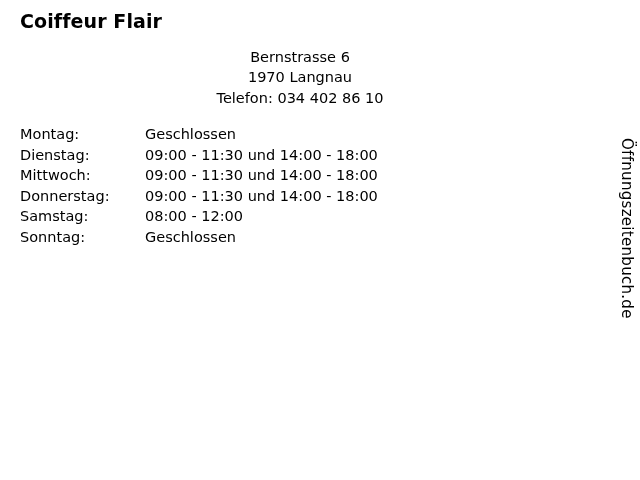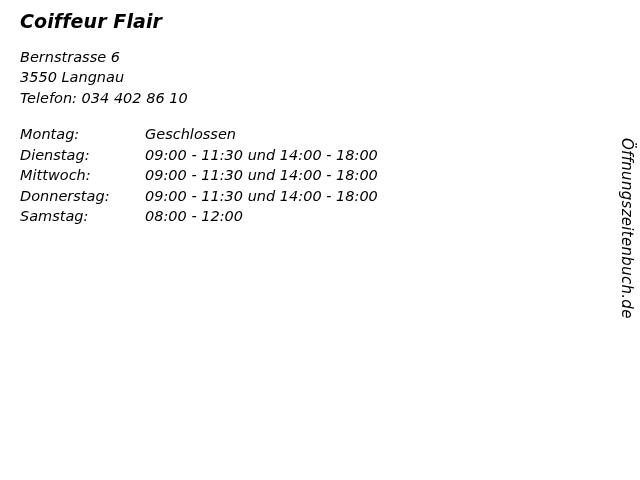--- a/index.html
+++ b/index.html
@@ -14,21 +14,20 @@
     color: #000000;
     position: relative;
     overflow: hidden;
   }
   .page {
     position: absolute;
     left: 0;
     top: 0;
     width: 640px;
     height: 480px;
-    font-style: italic;
   }
   .content {
     position: absolute;
     left: 20px;
     top: 10px;
     width: 560px;
   }
   .business-name {
     font-size: 19px;
     font-weight: bold;
@@ -36,20 +35,21 @@
     margin: 0 0 14px 0;
     line-height: 1.2;
   }
   .address-block {
     font-size: 14.5px;
     line-height: 20.5px;
     margin-bottom: 18px;
   }
   .address-line {
     white-space: pre;
+    text-align: center;
   }
   .hours-heading {
     font-size: 15px;
     font-weight: bold;
     margin: 0 0 14px 0;
     line-height: 1.2;
   }
   table.hours {
     border-collapse: collapse;
     font-size: 14.5px;
@@ -84,21 +84,21 @@
 <body>
 
 <div class="page">
 
   <div class="content">
 
     <h1 class="business-name">Coiffeur Flair</h1>
 
     <div class="address-block">
       <div class="address-line">Bernstrasse 6</div>
-      <div class="address-line">3550 Langnau</div>
+      <div class="address-line">1970 Langnau</div>
       <div class="address-line">Telefon: 034 402 86 10</div>
     </div>
 
 
     <table class="hours">
       <tbody>
         <tr>
           <td class="day">Montag:</td>
           <td class="time">Geschlossen</td>
         </tr>
@@ -111,20 +111,24 @@
           <td class="time">09:00 - 11:30 und 14:00 - 18:00</td>
         </tr>
         <tr>
           <td class="day">Donnerstag:</td>
           <td class="time">09:00 - 11:30 und 14:00 - 18:00</td>
         </tr>
         <tr>
           <td class="day">Samstag:</td>
           <td class="time">08:00 - 12:00</td>
         </tr>
+        <tr>
+          <td class="day">Sonntag:</td>
+          <td class="time">Geschlossen</td>
+        </tr>
       </tbody>
     </table>
 
   </div>
 
   <div class="watermark">Öffnungszeitenbuch.de</div>
 
 </div>
 
 </body></html>

